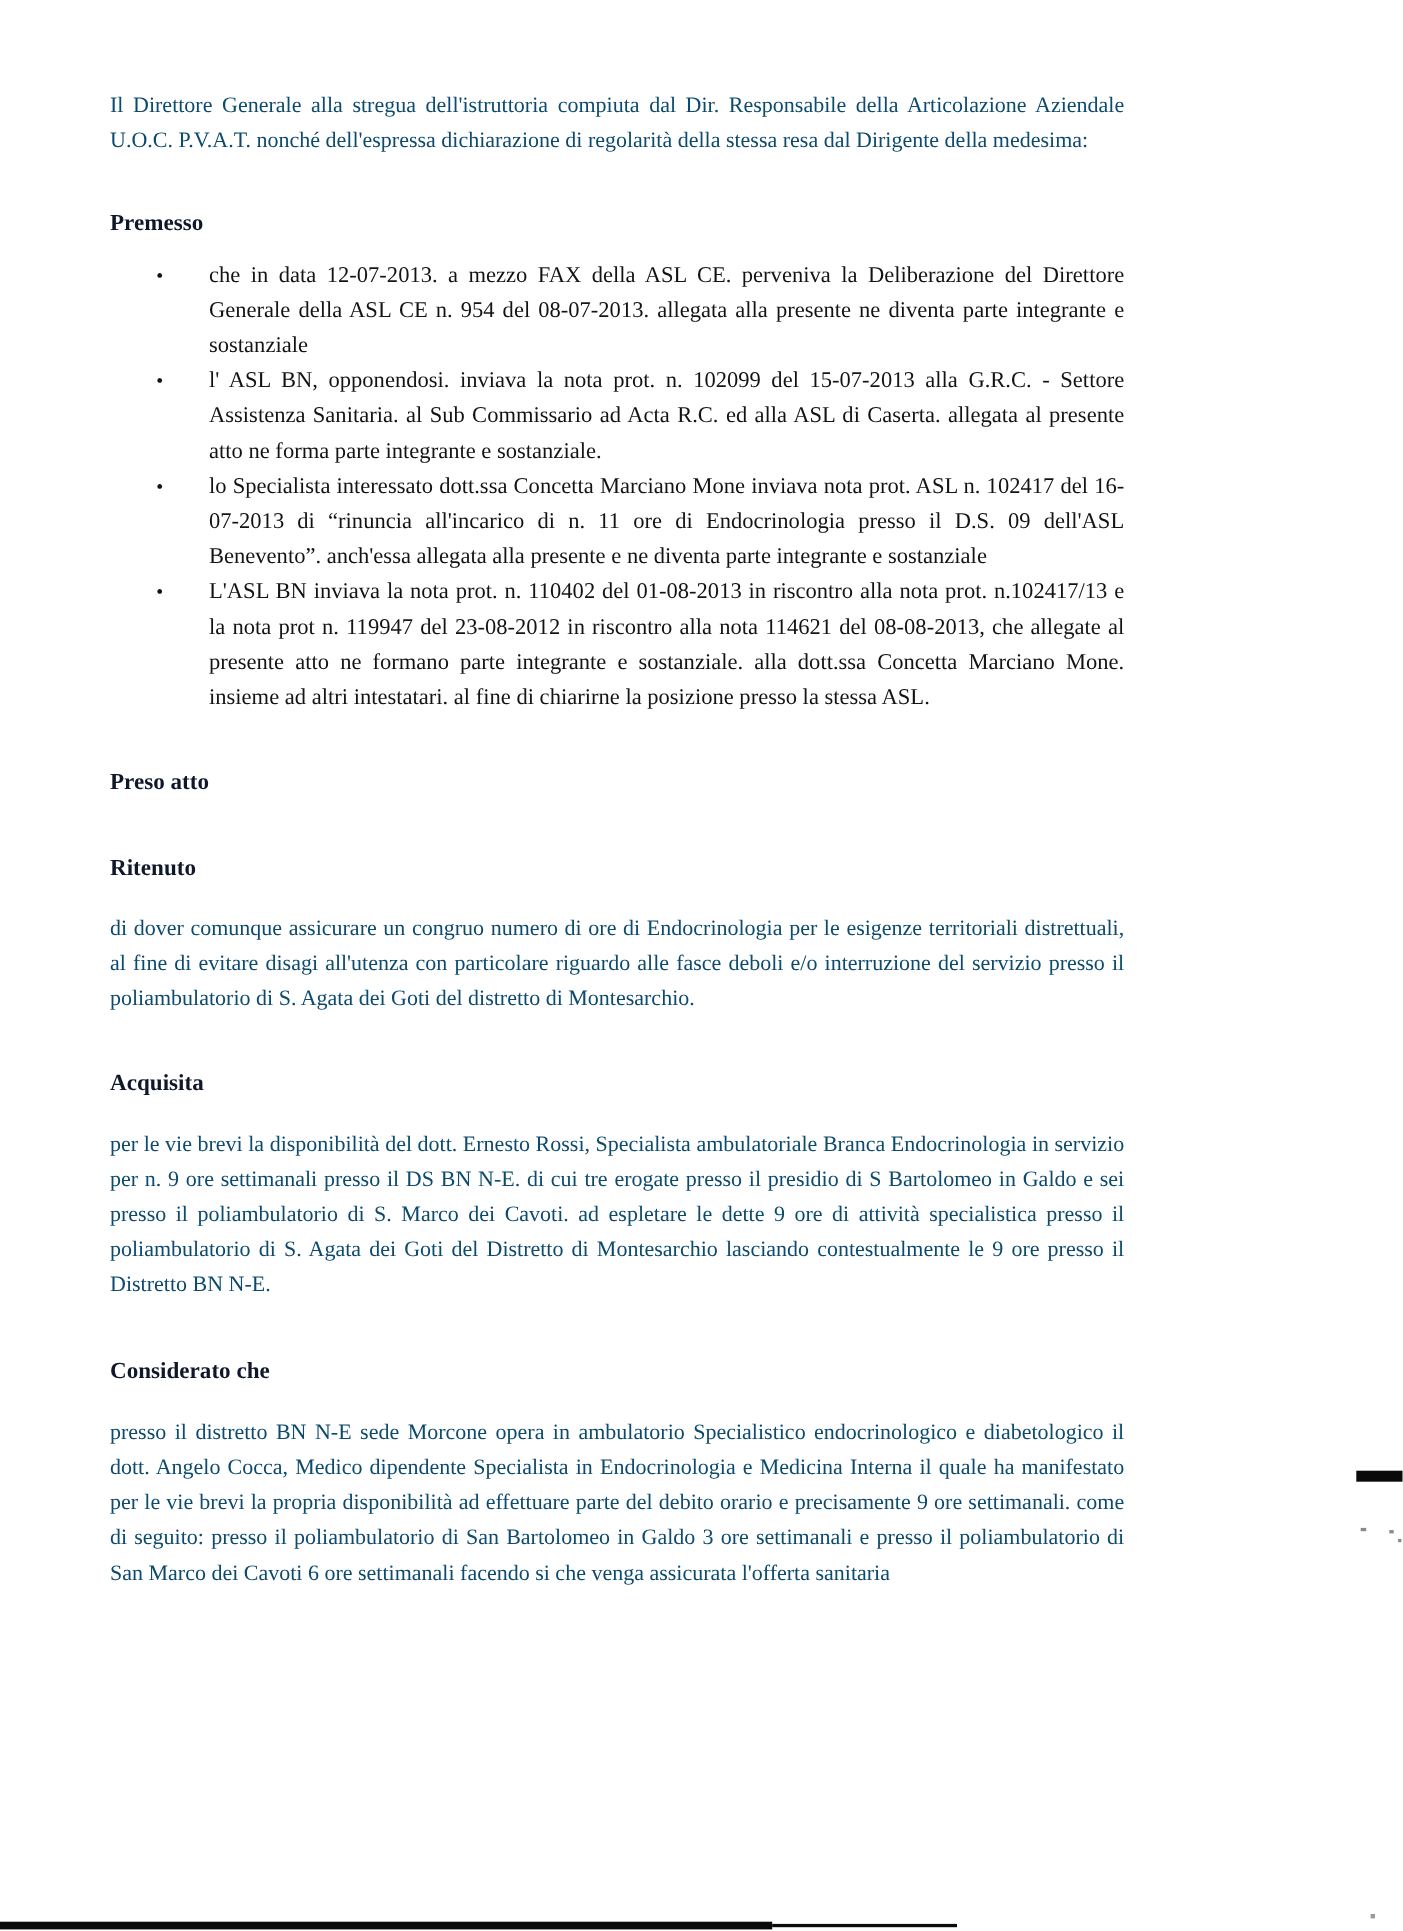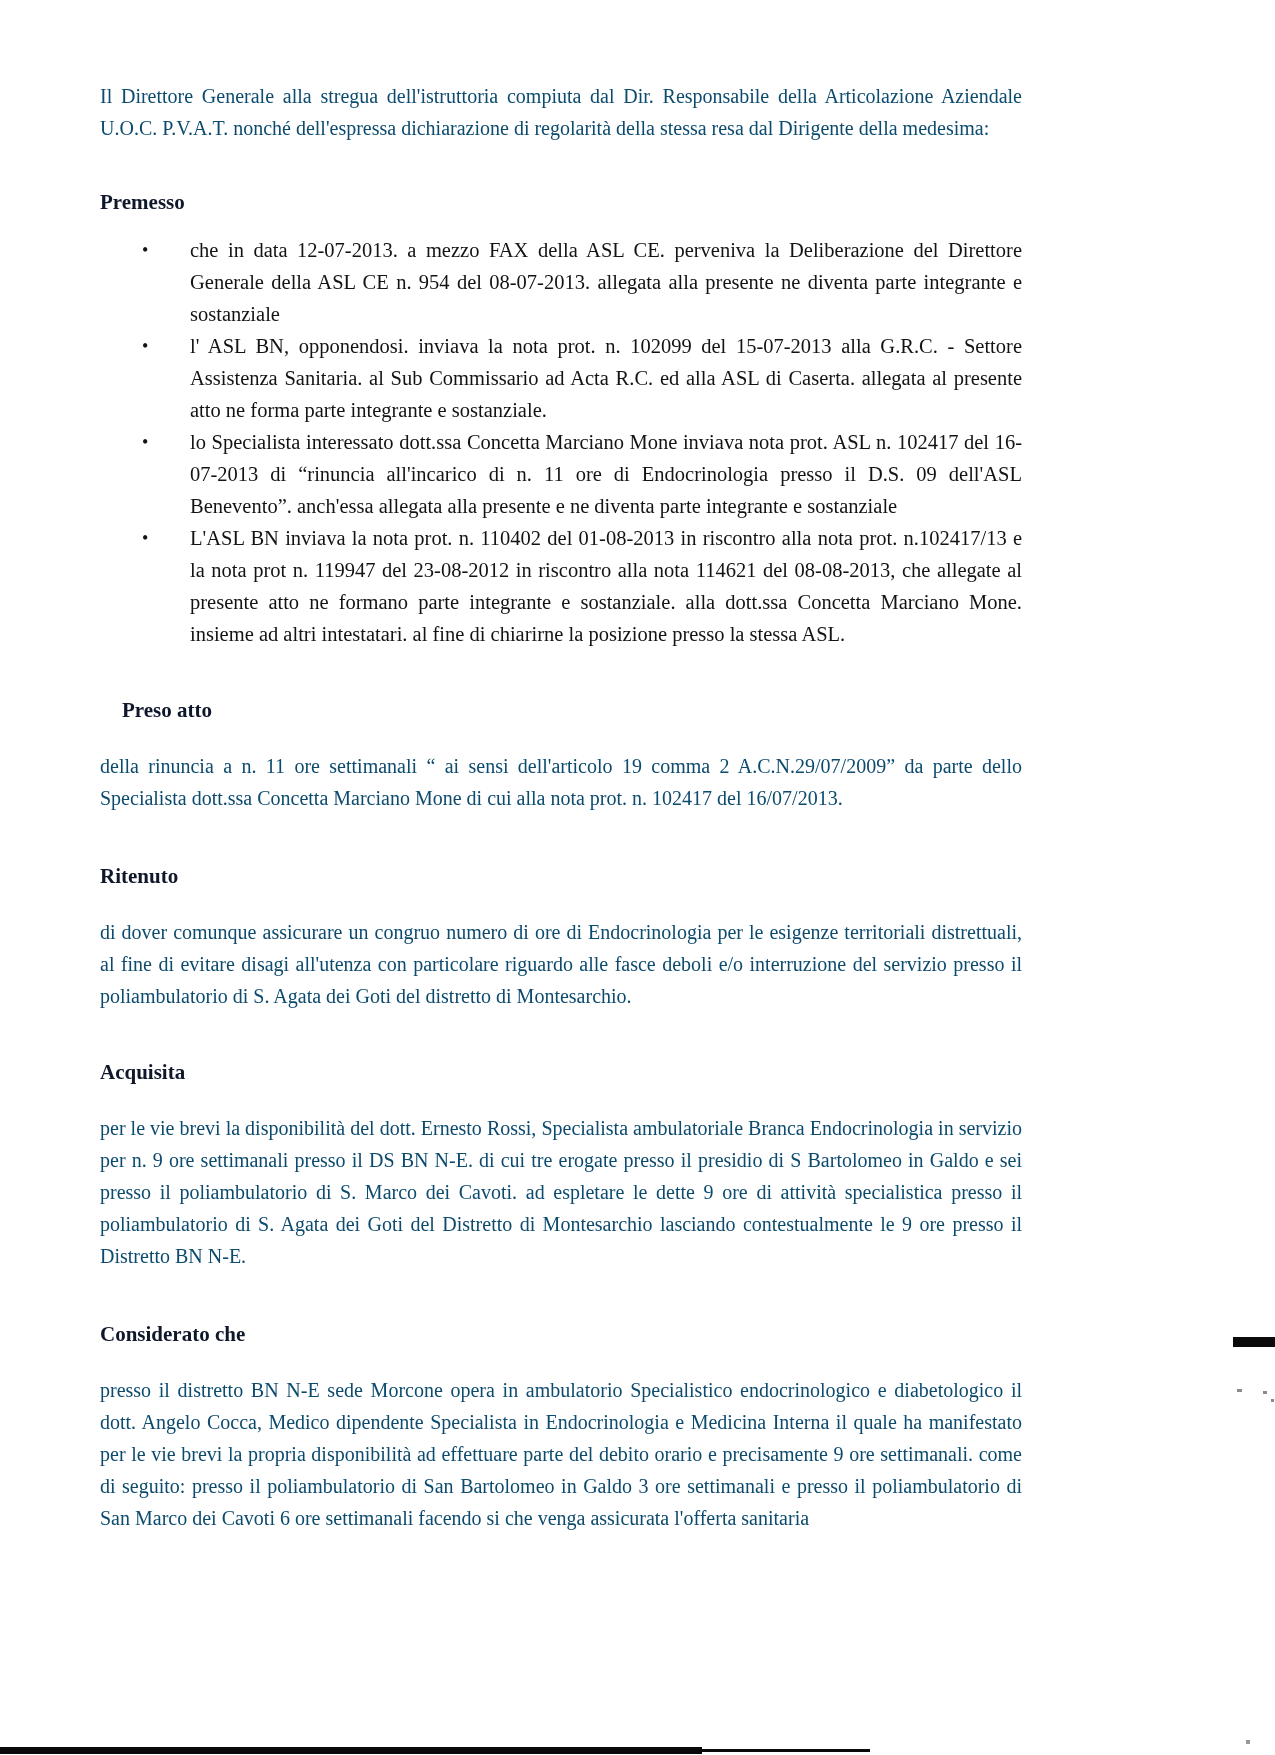--- a/index.html
+++ b/index.html
@@ -26,21 +26,21 @@
     margin-top: 24px;
   }
   .heading {
     font-size: 21px;
     line-height: 32px;
     font-weight: bold;
     color: #0f172a;
   }
   .h-premesso   { margin-top: 42px; }
   .h-tenuto     { margin-top: 36px; }
-  .h-preso      { margin-top: 44px; margin-left: 22px; }
+  .h-preso      { margin-top: 44px; }
   .h-ritenuto   { margin-top: 46px; }
   .h-acquisita  { margin-top: 44px; }
   .h-considerato{ margin-top: 46px; }
   ul.bullets {
     list-style: none;
     margin-top: 16px;
   }
   ul.bullets li {
     position: relative;
     padding-left: 90px;
@@ -77,21 +77,20 @@
   <h3 class="heading h-premesso">Premesso</h3>
   <ul class="bullets">
     <li><span>che in data 12-07-2013. a mezzo FAX della ASL CE. perveniva la Deliberazione del Direttore Generale della ASL CE n. 954 del 08-07-2013. allegata alla presente ne diventa parte integrante e sostanziale</span></li>
     <li><span>l' ASL BN, opponendosi. inviava la nota prot. n. 102099 del 15-07-2013 alla G.R.C. - Settore Assistenza Sanitaria. al Sub Commissario ad Acta R.C. ed alla ASL di Caserta. allegata al presente atto ne forma parte integrante e sostanziale.</span></li>
     <li><span>lo Specialista interessato dott.ssa Concetta Marciano Mone inviava nota prot. ASL n. 102417 del 16-07-2013 di “rinuncia all'incarico di n. 11 ore di Endocrinologia presso il D.S. 09 dell'ASL Benevento”. anch'essa allegata  alla presente e ne diventa parte integrante e sostanziale</span></li>
     <li><span>L'ASL BN inviava la nota prot. n. 110402 del  01-08-2013 in riscontro alla nota prot. n.102417/13 e la nota  prot n. 119947 del 23-08-2012 in riscontro alla nota 114621 del 08-08-2013, che allegate al presente atto ne formano parte integrante e sostanziale. alla dott.ssa Concetta Marciano Mone. insieme ad altri intestatari. al fine di chiarirne la posizione presso la stessa ASL.</span></li>
   </ul>
 
 
   <h3 class="heading h-preso">Preso atto</h3>
-  <p class="para">della rinuncia a n. 11 ore settimanali “ ai sensi dell'articolo 19 comma 2  A.C.N.29/07/2009” da parte dello Specialista  dott.ssa Concetta  Marciano Mone di cui alla nota prot. n. 102417 del 16/07/2013.</p>
 
   <h3 class="heading h-ritenuto">Ritenuto</h3>
   <p class="para">di dover comunque assicurare un congruo numero di ore di Endocrinologia per le esigenze territoriali distrettuali, al fine di evitare disagi all'utenza con particolare riguardo alle fasce deboli e/o interruzione del servizio presso il poliambulatorio di S. Agata dei Goti del distretto di Montesarchio.</p>
 
   <h3 class="heading h-acquisita">Acquisita</h3>
   <p class="para">per le vie brevi la disponibilità del dott. Ernesto Rossi, Specialista ambulatoriale Branca Endocrinologia in servizio  per n. 9 ore settimanali presso il DS BN N-E. di cui tre erogate presso il presidio di S Bartolomeo in Galdo e sei presso il poliambulatorio di S. Marco dei Cavoti. ad espletare le dette 9 ore di attività  specialistica presso il poliambulatorio di S. Agata dei Goti del Distretto di Montesarchio lasciando contestualmente le 9 ore  presso il Distretto BN N-E.</p>
 
   <h3 class="heading h-considerato">Considerato che</h3>
   <p class="para">presso il distretto BN N-E sede Morcone opera  in ambulatorio Specialistico endocrinologico e diabetologico il dott. Angelo Cocca, Medico dipendente Specialista in Endocrinologia e Medicina Interna  il quale ha manifestato per le vie brevi la propria disponibilità ad effettuare parte del debito orario e precisamente 9 ore  settimanali. come di seguito: presso il poliambulatorio di San Bartolomeo in Galdo 3 ore settimanali e presso il poliambulatorio di San Marco dei Cavoti 6 ore settimanali facendo si che venga assicurata l'offerta sanitaria</p>
 

